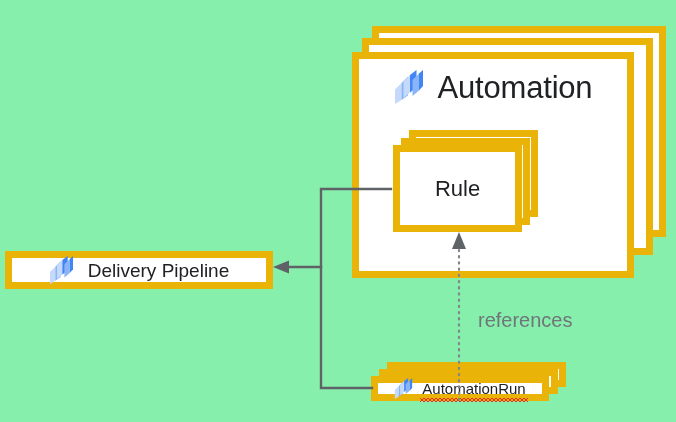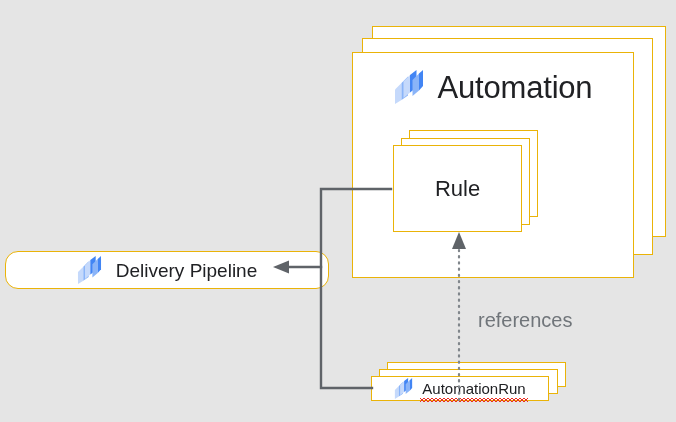--- a/index.html
+++ b/index.html
@@ -11,28 +11,28 @@
     height: 422px;
     background: #ffffff;
     font-family: "Liberation Sans", sans-serif;
     overflow: hidden;
   }
 
   #canvas {
     position: relative;
     width: 676px;
     height: 422px;
-    background: #e5e5e5;
+    background: #86efac;
   }
 
   
   .card {
     position: absolute;
     background: #ffffff;
-    border: 1px solid #eab308;
+    border: 7px solid #eab308;
     box-sizing: border-box;
   }
 
   
   .auto-back   { left: 372px; top: 26px;  width: 294px; height: 211px; }
   .auto-mid    { left: 362px; top: 38px;  width: 291px; height: 217px; }
   .auto-front  { left: 352px; top: 52px;  width: 282px; height: 226px; }
 
   .auto-title {
     position: absolute;
@@ -59,26 +59,25 @@
   .rule-front { left: 393px; top: 145px; width: 129px; height: 87px;
                 display: flex; align-items: center; justify-content: center; }
   .rule-text {
     font-size: 22px;
     color: #202124;
     line-height: 1;
   }
 
   
   .dp-box {
-    left: 5px; top: 251px; width: 324px; height: 38px;
+    left: 5px; top: 251px; width: 268px; height: 38px;
     display: flex;
     align-items: center;
     justify-content: center;
     gap: 14px;
-    border-radius: 13px;
   }
   .dp-text {
     font-size: 19px;
     color: #202124;
     line-height: 1;
     white-space: nowrap;
   }
 
   
   .ar-back  { left: 387px; top: 362px; width: 179px; height: 25px; }

